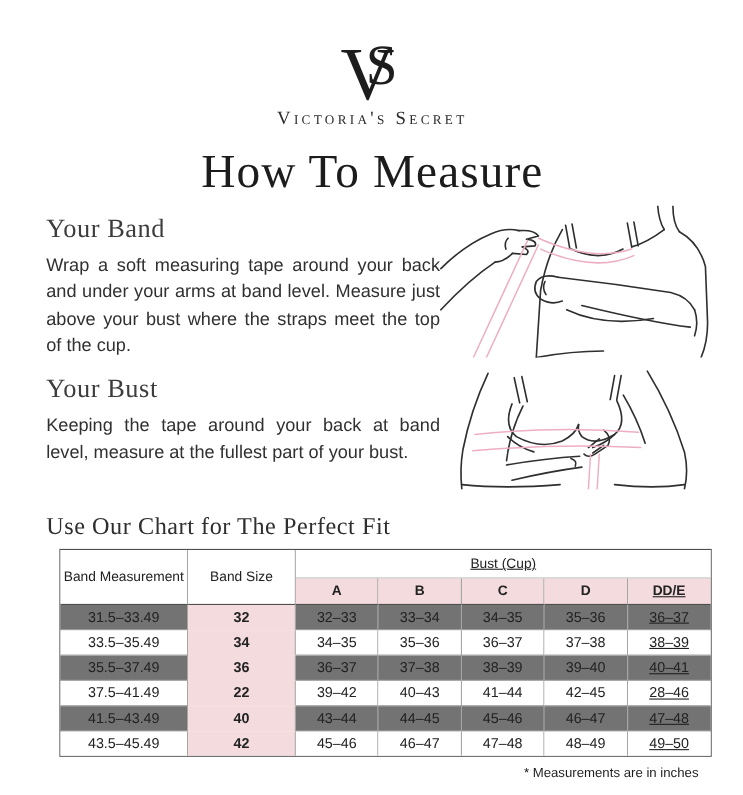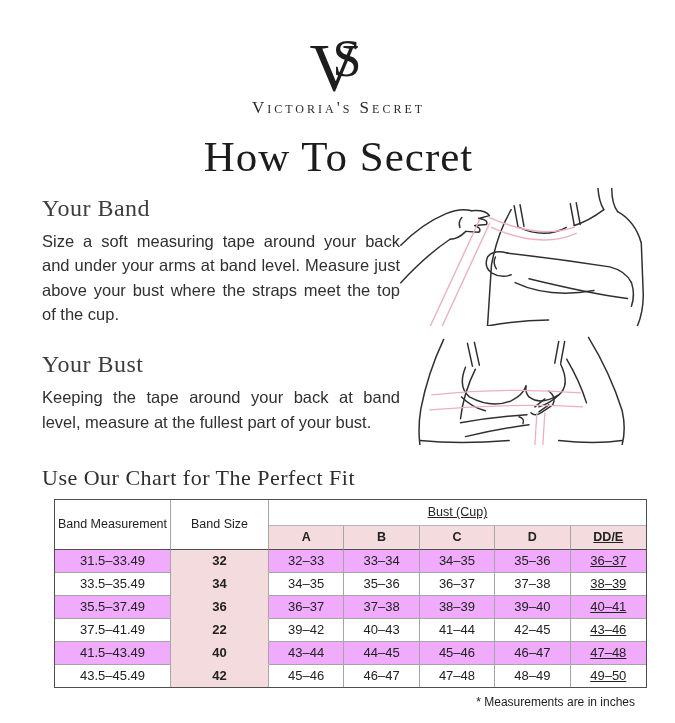--- a/index.html
+++ b/index.html
@@ -9,41 +9,41 @@
   
   .brand-header { text-align:center; }
   .monogram { display:block; margin:0 auto; }
   .brand-name { font-family:"Liberation Serif", serif; font-variant:small-caps; letter-spacing:3px;
                 font-size:17px; color:#2b2b2b; margin-top:2px; }
 
   .page-title { font-family:"Liberation Serif", serif; font-weight:400; text-align:center;
                 font-size:43px; letter-spacing:1px; color:#1c1c1c; margin:14px 0 2px 0; }
 
   
-  .section-row { display:flex; align-items:center; margin-top:14px; }
+  .section-row { display:flex; align-items:flex-start; margin-top:14px; }
   .section-text { width:358px; flex:0 0 358px; }
   .section-heading { font-family:"Liberation Serif", serif; font-weight:400; font-size:24px;
                      color:#3d3d3d; margin:0 0 7px 0; letter-spacing:0.5px; }
   .section-body { font-size:16.5px; line-height:1.48; color:#303030; text-align:justify; margin:0; }
   .illus { flex:1; display:flex; justify-content:flex-end; margin-top:-8px; }
 
   .chart-heading { font-family:Liberation Serif, serif; font-weight:400; font-size:22px;
                    color:#2e2e2e; margin:20px 0 8px 0; letter-spacing:0.5px; }
 
   
   table.size-chart { width:593px; table-layout:fixed; border-collapse:separate; border-spacing:0;
                      border:1px solid #4f4f4f; font-size:12.5px; color:#222;margin-left:12px; }
   .size-chart th, .size-chart td { border-right:1px solid #a5a5a5; border-bottom:1px solid #a5a5a5;
                      text-align:center; font-weight:400; padding:0 2px; background:#fff; }
   .size-chart .last-col { border-right:none;text-decoration:underline; }
   .size-chart th.rowspan-head { height:49px; border-bottom:1px solid #4f4f4f; line-height:1.3; }
   .size-chart th.group-head { height:25px; border-bottom:1px solid #b5b5b5; }
   .size-chart th.cup-head { height:22px; background:#f3dbde; font-weight:700; border-bottom:1px solid #4f4f4f; }
   .size-chart td { height:22px; font-size:13px; }
-  .size-chart tr.shade td { background:#f0abfc; }
+  .size-chart tr.shade td { background:#737373; }
   .size-chart td.band-size { background:#f3dbde !important; font-weight:700;
                              border-bottom:1px solid #f3dbde; }
   .size-chart tr.last-row td { border-bottom:none; }
   .size-chart tr.last-row td.band-size { border-bottom:none; }
 
   .footnote { width:593px; text-align:right; font-size:12px; color:#1d1d1d; margin-top:7px; }
 
   svg.line-art { display:block; }
 </style>
 </head>
@@ -52,26 +52,26 @@
 <div class="page">
 
   <div class="brand-header">
     <svg class="monogram" width="110" height="66" viewBox="0 0 110 66" aria-hidden="true">
       <text x="50" y="60" font-family="Liberation Serif, serif" font-size="68" fill="#1d1d1d" text-anchor="middle">V</text>
       <text x="63" y="46" font-family="Liberation Serif, serif" font-size="52" fill="#1d1d1d" text-anchor="middle">S</text>
     </svg>
     <div class="brand-name">Victoria's Secret</div>
   </div>
 
-  <h1 class="page-title">How To Secret</h1>
+  <h1 class="page-title">How To Measure</h1>
 
   <div class="section-row">
     <div class="section-text">
       <h2 class="section-heading">Your Band</h2>
-      <p class="section-body">Size a soft measuring tape around your back and under your arms at band level.  Measure just above your bust where the straps meet the top of the cup.</p>
+      <p class="section-body">Wrap a soft measuring tape around your back and under your arms at band level.  Measure just above your bust where the straps meet the top of the cup.</p>
     </div>
     <div class="illus">
       <svg class="line-art" width="248" height="138" viewBox="0 0 250 140" aria-hidden="true">
         <g stroke="#2f2f2f" stroke-width="1.5" fill="none" stroke-linecap="round" stroke-linejoin="round">
 
           <path d="M200,0 Q201,14 206,22"></path>
           <path d="M214,0 Q214,16 220,24"></path>
 
           <path d="M220,24 Q238,34 244,56 L246,108 Q246,126 240,140"></path>
 
@@ -219,21 +219,21 @@
         <td>39–40</td>
         <td class="last-col">40–41</td>
       </tr>
       <tr>
         <td>37.5–41.49</td>
         <td class="band-size">22</td>
         <td>39–42</td>
         <td>40–43</td>
         <td>41–44</td>
         <td>42–45</td>
-        <td class="last-col">43–46</td>
+        <td class="last-col">28–46</td>
       </tr>
       <tr class="shade">
         <td>41.5–43.49</td>
         <td class="band-size">40</td>
         <td>43–44</td>
         <td>44–45</td>
         <td>45–46</td>
         <td>46–47</td>
         <td class="last-col">47–48</td>
       </tr>

